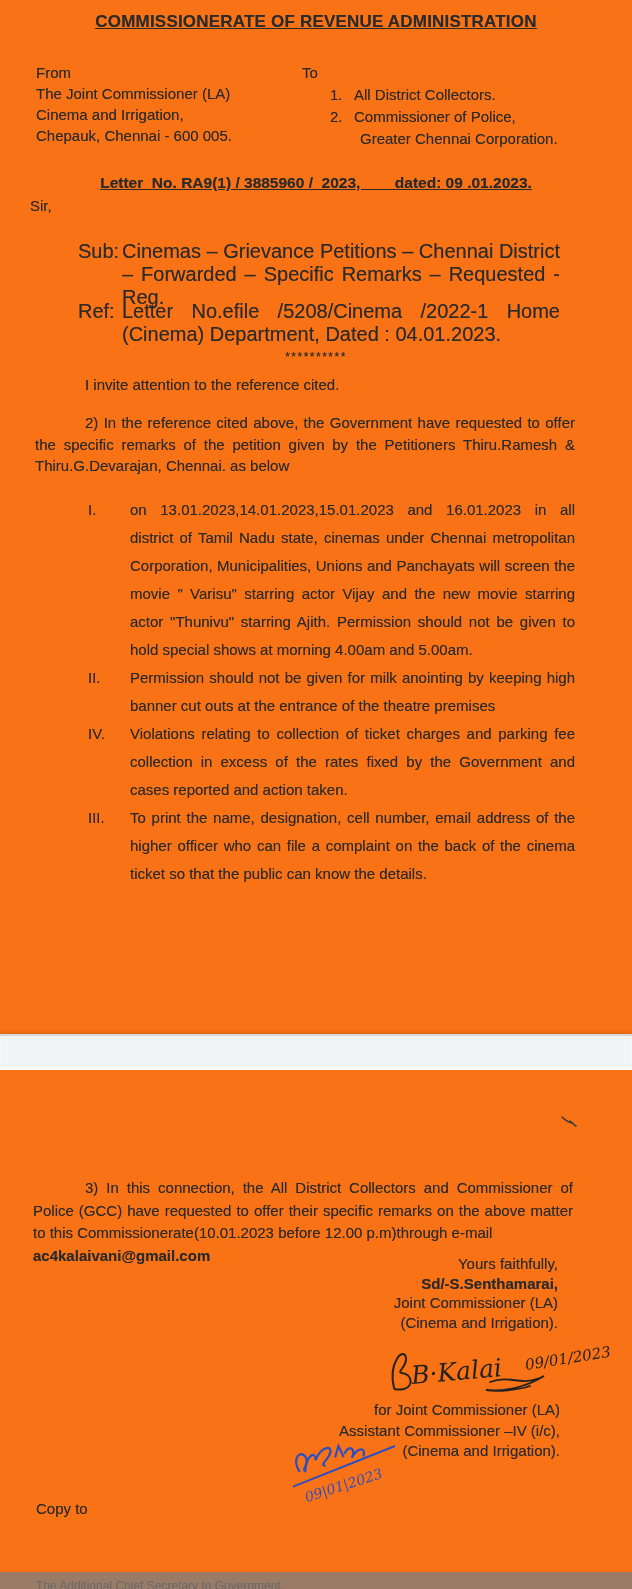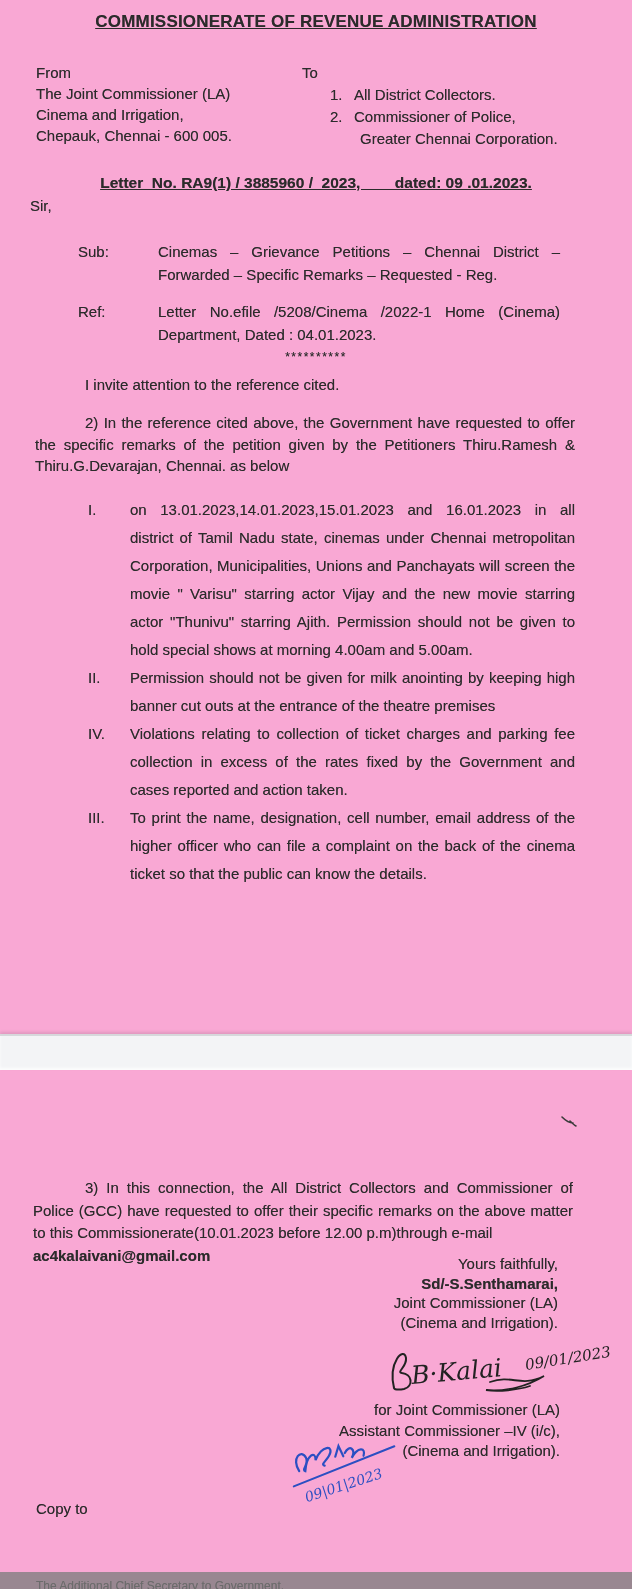--- a/index.html
+++ b/index.html
@@ -1,41 +1,41 @@
 <!DOCTYPE html>
 <html><head>
 <meta charset="utf-8">
 <style>
   html,body{margin:0;padding:0;}
   body{background:#ffffff;}
   .page{
     position:relative;
     width:632px;height:1589px;
-    background:#f9a8d4;
+    background:#f97316;
     font-family:"Liberation Sans", sans-serif;
     color:#2b2b2b;
     overflow:hidden;
     text-shadow:0 0 .6px rgba(40,40,40,.55);
   }
   .abs{position:absolute;}
   .just{text-align:justify;}
   
   .title{left:0;top:10px;width:632px;text-align:center;font-size:17px;font-weight:700;line-height:23px;letter-spacing:.2px;}
   .title span{text-decoration:underline;}
   
   .from-block{left:36px;top:62px;font-size:15px;line-height:21px;}
   .to-block{left:302px;top:62px;font-size:15px;line-height:22px;}
   .to-row{display:flex;}
   .to-num{width:24px;}
   .to-cont{margin-left:30px;}
   
   .letterline{left:0;top:174px;width:632px;text-align:center;font-size:15.5px;font-weight:700;white-space:pre;text-decoration:underline;}
   .sir{left:30px;top:197px;font-size:15px;}
   
-  .labelled{display:flex;font-size:15px;gap:36px;}
+  .labelled{display:flex;font-size:20px;}
   .sub-block{left:78px;top:240px;width:482px;line-height:23px;}
   .ref-block{left:78px;top:300px;width:482px;line-height:23px;}
   .lab{width:44px;flex:none;}
   .lab-txt{width:438px;}
   .stars{left:0;top:350px;width:632px;text-align:center;font-size:12px;letter-spacing:1.5px;}
   .para1{left:85px;top:376px;font-size:15px;}
   .para2{left:35px;top:412px;width:540px;font-size:15px;line-height:21.5px;text-indent:50px;}
   
   .rlist{left:88px;top:496px;width:487px;font-size:15px;line-height:28px;}
   .ritem{display:flex;}

